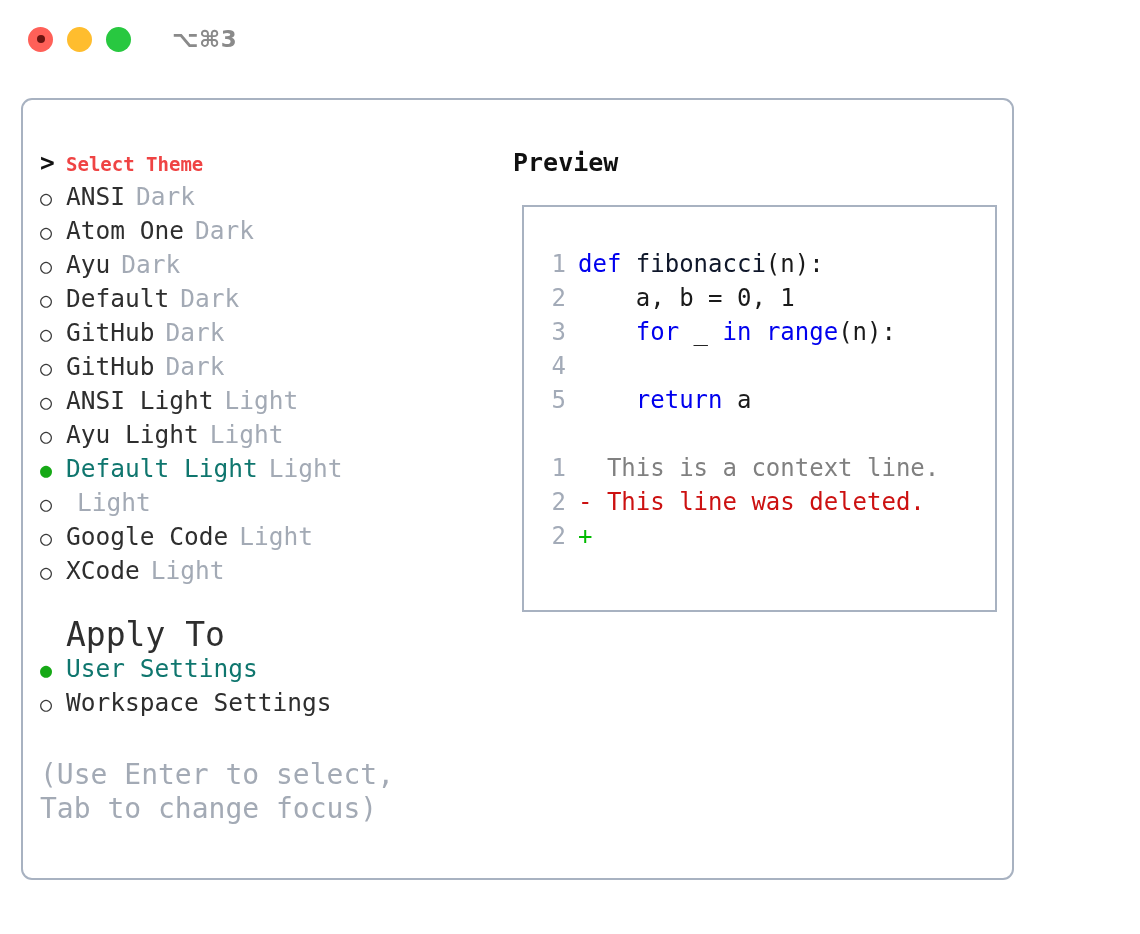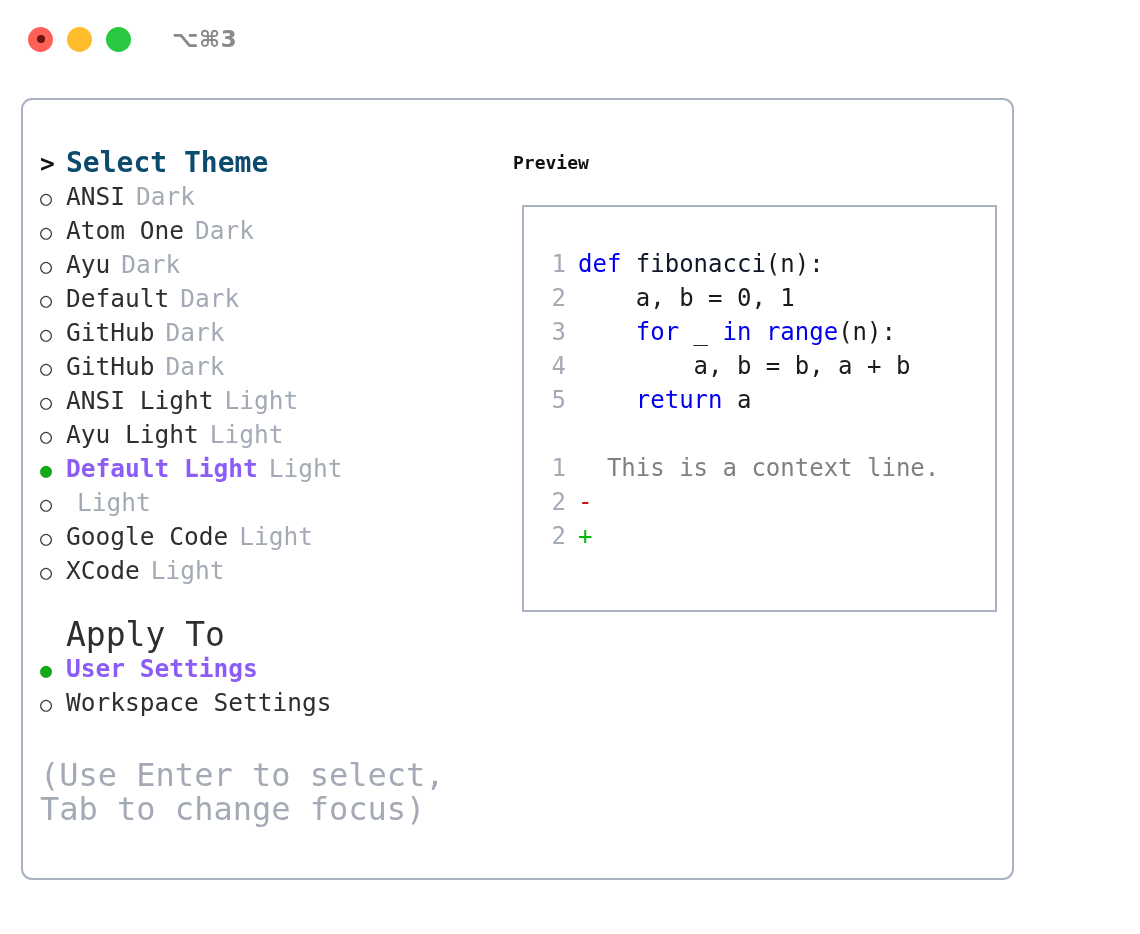--- a/index.html
+++ b/index.html
@@ -108,55 +108,55 @@
     color: #3a3a3a;
     line-height: 34px;
   }
   .marker.sel { color: #16a916; font-size: 20px; }
   .marker.prompt {
     color: #111111;
     font-weight: 700;
     font-size: 24.5px;
   }
   .item-label { color: #2e2e2e; }
-  .item-label.selected { color: #8b5cf6; font-weight: bold; }
+  .item-label.selected { color: #0f766e; }
   .item-tag   { color: #a3aab5; margin-left: 11px; }
 
   #select-theme-header {
     font-weight: 700;
-    font-size: 28px;
-    color: #0c4a6e;
+    font-size: 19px;
+    color: #ef4444;
   }
 
   .section-gap { height: 30px; }
 
   #apply-to-header {
     margin-left: 26px;
     font-size: 33px;
     color: #2e2e2e;
   }
 
   #hint-text {
     margin-top: 38px;
     margin-left: 0px;
-    font-size: 32px;
+    font-size: 28px;
     color: #a3aab5;
     line-height: 34px;
     width: 410px;
   }
 
   
   #preview-column {
     flex: 1;
     padding: 46px 0 0 0;
     box-sizing: border-box;
     position: relative;
   }
   #preview-title {
-    font-size: 18px;
+    font-size: 25px;
     font-weight: 700;
     color: #101010;
     margin-left: 10px;
     line-height: 34px;
   }
   #preview-box {
     position: absolute;
     left: 19px;
     top: 105px;
     width: 475px;
@@ -249,27 +249,27 @@
 
       <div id="preview-column">
         <div id="preview-title">Preview</div>
 
         <div id="preview-box">
           <div id="preview-inner">
             <div id="code-block">
                 <div class="code-line"><span class="lineno">1</span><span><span class="tok-kw">def </span><span class="tok-fn">fibonacci</span><span class="tok-plain">(n):</span></span></div>
                 <div class="code-line"><span class="lineno">2</span><span><span class="tok-plain">    a, b = 0, 1</span></span></div>
                 <div class="code-line"><span class="lineno">3</span><span><span class="tok-plain">    </span><span class="tok-kw">for</span><span class="tok-plain"> _ </span><span class="tok-kw">in</span><span class="tok-plain"> </span><span class="tok-kw">range</span><span class="tok-plain">(n):</span></span></div>
-                <div class="code-line"><span class="lineno">4</span><span><span class="tok-plain">        a, b = b, a + b</span></span></div>
+                <div class="code-line"><span class="lineno">4</span></div>
                 <div class="code-line"><span class="lineno">5</span><span><span class="tok-plain">    </span><span class="tok-kw">return</span><span class="tok-plain"> a</span></span></div>
               </div>
             <div class="blank-line"></div>
             <div id="diff-block">
                 <div class="code-line"><span class="lineno">1</span><span class="tok-ctx"> </span><span class="tok-ctx"> This is a context line.</span></div>
-                <div class="code-line"><span class="lineno">2</span><span class="tok-del">-</span></div>
+                <div class="code-line"><span class="lineno">2</span><span class="tok-del">-</span><span class="tok-del"> This line was deleted.</span></div>
                 <div class="code-line"><span class="lineno">2</span><span class="tok-add">+</span></div>
               </div>
           </div>
         </div>
       </div>
 
     </div>
   </div>
 </div>
 

